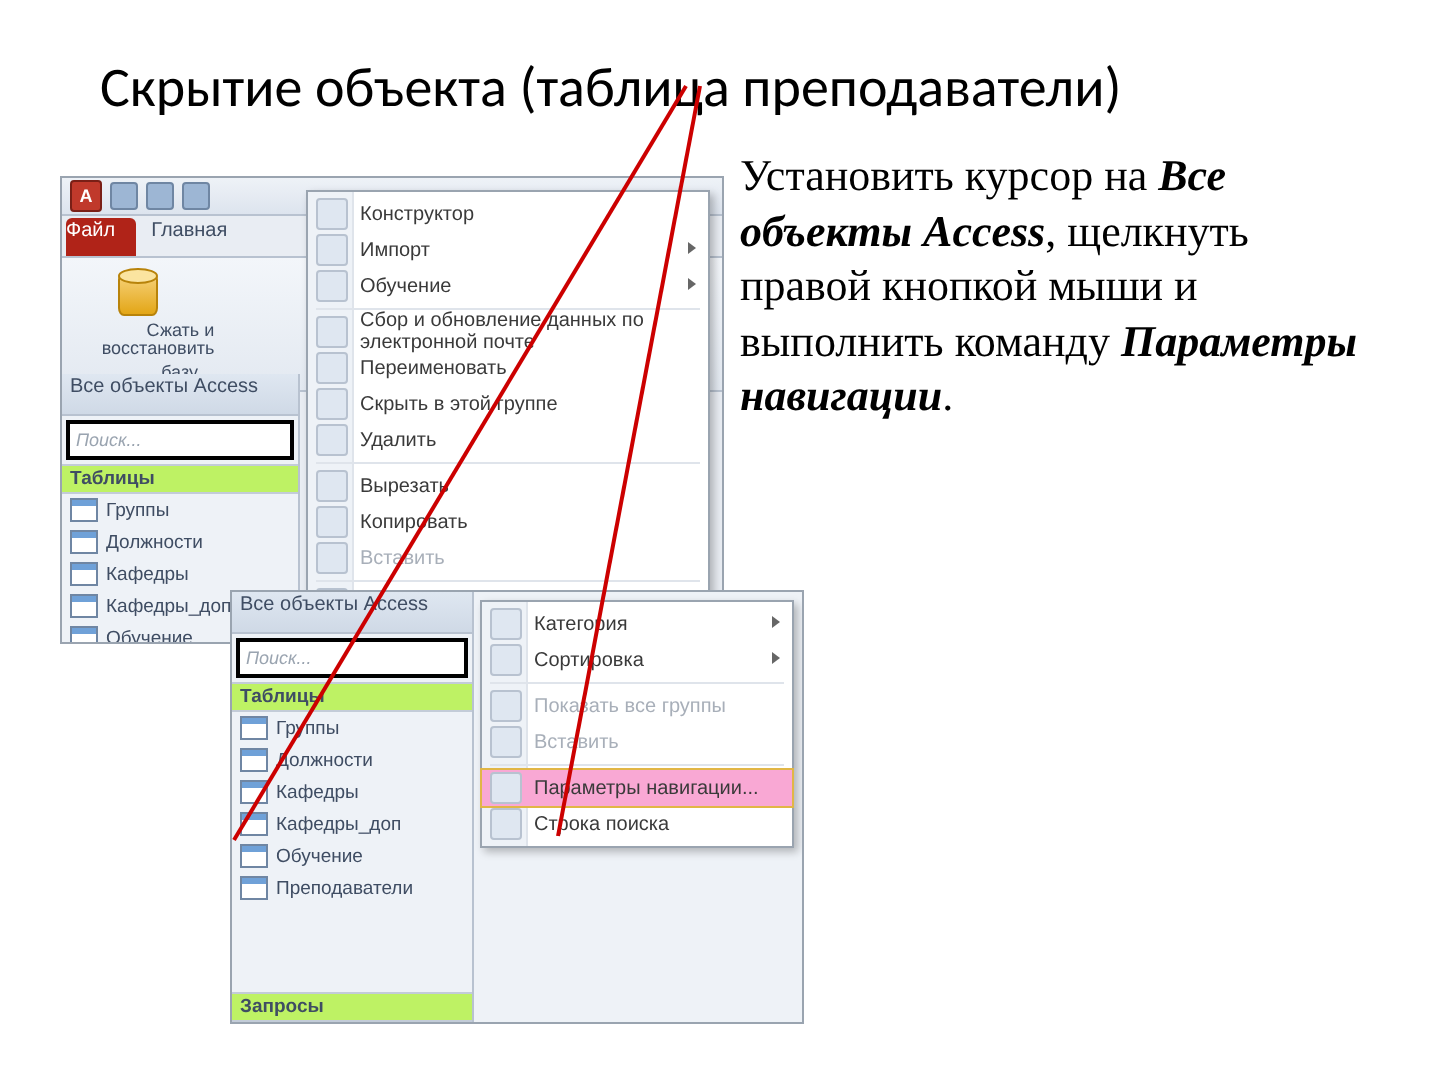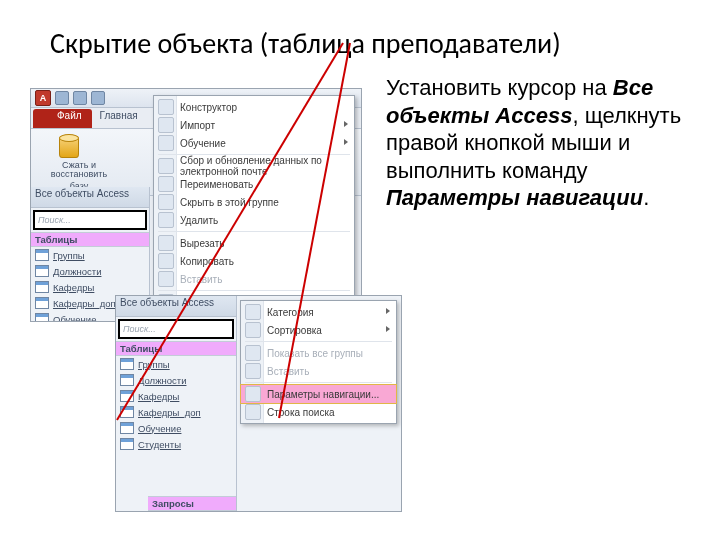--- a/index.html
+++ b/index.html
@@ -17,25 +17,25 @@
     top: 26px;
     left: 50px;
     right: 30px;
     font-size: 28px;
     font-weight: 400;
     font-family: "Calibri", "Segoe UI", sans-serif;
   }
   .explain {
     position: absolute;
     top: 74px;
-    left: 386px;
+    left: 370px;
     width: 320px;
     font-size: 22px;
     line-height: 1.25;
-    font-family: Liberation Sans, sans-serif;
+    font-family: Liberation Serif, serif;
   }
   .emph { font-style: italic; font-weight: 700; }
 
   
   .shot1 {
     position: absolute;
     top: 88px;
     left: 30px;
     width: 330px;
     height: 232px;
@@ -72,21 +72,21 @@
   }
   .tabs-row {
     height: 20px;
     background: #e9edf3;
     border-bottom: 1px solid #b8c2d0;
     display: flex;
     align-items: flex-end;
   }
   .file-tab {
     height: 18px;
-    padding: 1px 10px 0 24px;
+    padding: 1px 10px 0 0;
     margin-left: 2px;
     background: #b02318;
     color: #fff;
     border-radius: 3px 3px 0 0;
     font-size: 10px;
   }
   .norm-tab {
     padding: 16px 8px 0 8px;
     height: 18px;
     color: #3f4d63;
@@ -116,21 +116,21 @@
     border-radius: 3px/4px;
     position: absolute; left: 4px; top: 3px;
   }
   .ico-cyl::before {
     content: ""; position: absolute; left: -1px; top: -3px;
     width: 18px; height: 6px;
     background: #fbe4a0;
     border: 1px solid #b8830a;
     border-radius: 10px/4px;
   }
-  .big-btn .lbl { font-size: 9px; line-height: 1.05; text-align: center; color: #3f4d63; margin-left: 22px;}
+  .big-btn .lbl { font-size: 9px; line-height: 1.05; text-align: right; color: #3f4d63; margin-left: 22px;}
   .group-lbl {
     font-size: 8.5px; color: #6e7b8f; text-align: center;
     margin-top: 2px;
     width: 100%;
   }
 
   
   .nav-pane {
     position: absolute;
     left: 0; top: 98px;
@@ -150,31 +150,31 @@
     white-space: nowrap; overflow: hidden;
   }
   .nav-search {
     height: 16px; margin: 2px; border: 2px solid #000000;
     background: #fff; padding: 0 3px;
     font-size: 9px; color: #9aa4b0;
     display: flex; align-items: center;
     font-style: italic;
   }
   .nav-group {
-    background: #f0abfc;
+    background: #bef264;
     border-top: 1px solid #c3ccd8;
     border-bottom: 1px solid #c3ccd8;
     padding: 1px 4px;
     font-size: 9.5px; font-weight: 700; color: #3f4d63;
   }
   .nav-item {
     display: flex; align-items: center;
     gap: 4px; padding: 2px 4px;
     font-size: 9.5px; color: #3f4d63;
-    white-space: nowrap; overflow: hidden; text-decoration: underline;
+    white-space: nowrap; overflow: hidden;
   }
   .tbl-ico {
     width: 12px; height: 10px;
     background: #fff;
     border: 1px solid #6f86a3;
     position: relative;
   }
   .tbl-ico::before {
     content: ""; position: absolute; left: 0; right: 0; top: 0;
     height: 3px; background: #6fa1d8;
@@ -232,21 +232,21 @@
     font-size: 10px;
     overflow: hidden;
   }
   .shot2 .nav2 {
     position: absolute; left: 0; top: 0; bottom: 0;
     width: 120px;
     border-right: 1px solid #b8c2d0;
     background: #eef2f7;
   }
   .shot2 .queries-grp {
-    position: absolute; left: 12px; right: 0; bottom: 0; padding-left: 20px;
+    position: absolute; left: 0; right: 0; bottom: 0;
   }
 
   
   .ctx2 {
     position: absolute;
     top: 4px; left: 124px;
     width: 155px;
     background: #fff;
     border: 1px solid #9aa4b0;
     box-shadow: 2px 2px 4px rgba(0,0,0,.25);
@@ -403,21 +403,21 @@
         <div class="nav-item">
           <span class="tbl-ico"></span>
           <span>Кафедры_доп</span>
         </div>
         <div class="nav-item">
           <span class="tbl-ico"></span>
           <span>Обучение</span>
         </div>
         <div class="nav-item">
           <span class="tbl-ico"></span>
-          <span>Студенты</span>
+          <span>Преподаватели</span>
         </div>
       </div>
     <div class="queries-grp">
       <div class="nav-group">Запросы</div>
     </div>
   </div>
   <div class="ctx2">
     <div class="ctx-gutter"></div>
     <div class="ctx-content" id="s2-ctx">
         <div class="ctx-item">

